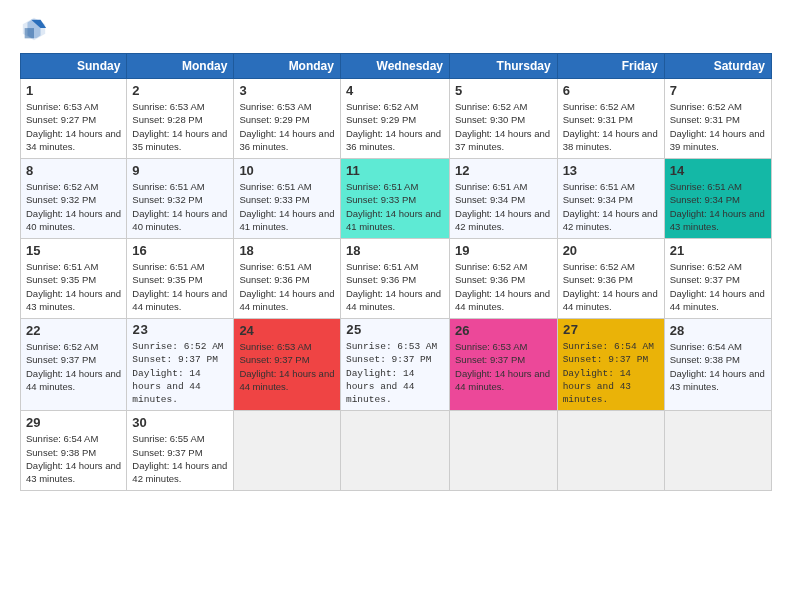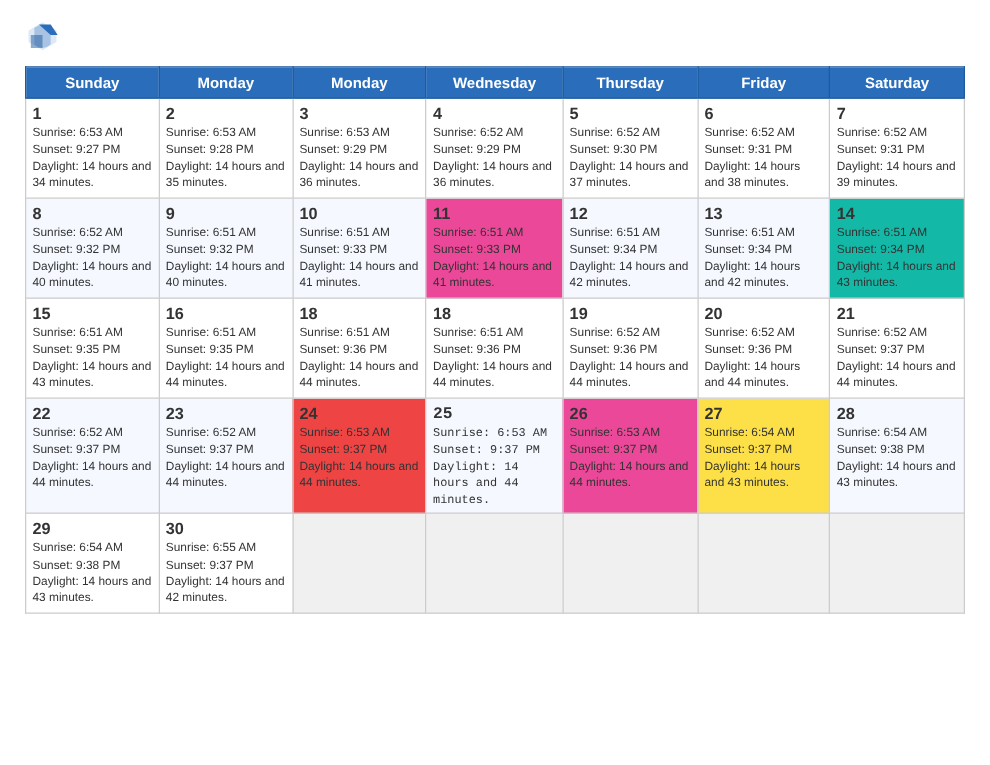--- a/index.html
+++ b/index.html
@@ -59,21 +59,21 @@
       color: #555;
     }
     .calendar-table {
       width: 100%;
       border-collapse: collapse;
       font-size: 10px;
     }
     .calendar-table th {
       background: #2a6ebb;
       color: #fff;
-      text-align: center;
+      text-align: right;
       padding: 5px 6px;
       font-size: 12px;
       font-weight: bold;
       border: 1px solid #1e5a9c;
     }
     .calendar-table td {
       border: 1px solid #ccc;
       vertical-align: top;
       padding: 4px 5px;
       height: 80px;
@@ -171,21 +171,21 @@
         <span class="day-detail">Sunrise: 6:52 AM<br>Sunset: 9:32 PM<br>Daylight: 14 hours and 40 minutes.</span>
       </td>
           <td style="background: rgb(245, 248, 255);">
         <span class="day-num">9</span>
         <span class="day-detail">Sunrise: 6:51 AM<br>Sunset: 9:32 PM<br>Daylight: 14 hours and 40 minutes.</span>
       </td>
           <td style="background: rgb(245, 248, 255);">
         <span class="day-num">10</span>
         <span class="day-detail">Sunrise: 6:51 AM<br>Sunset: 9:33 PM<br>Daylight: 14 hours and 41 minutes.</span>
       </td>
-          <td style="background: #ec4899;">
+          <td style="background: #5eead4;">
         <span class="day-num">11</span>
         <span class="day-detail">Sunrise: 6:51 AM<br>Sunset: 9:33 PM<br>Daylight: 14 hours and 41 minutes.</span>
       </td>
           <td style="background: rgb(245, 248, 255);">
         <span class="day-num">12</span>
         <span class="day-detail">Sunrise: 6:51 AM<br>Sunset: 9:34 PM<br>Daylight: 14 hours and 42 minutes.</span>
       </td>
           <td style="background: rgb(245, 248, 255);">
         <span class="day-num">13</span>
         <span class="day-detail">Sunrise: 6:51 AM<br>Sunset: 9:34 PM<br>Daylight: 14 hours and 42 minutes.</span>
@@ -223,37 +223,37 @@
           <td>
         <span class="day-num">21</span>
         <span class="day-detail">Sunrise: 6:52 AM<br>Sunset: 9:37 PM<br>Daylight: 14 hours and 44 minutes.</span>
       </td>
         </tr>
         <tr>
           <td style="background: rgb(245, 248, 255);">
         <span class="day-num">22</span>
         <span class="day-detail">Sunrise: 6:52 AM<br>Sunset: 9:37 PM<br>Daylight: 14 hours and 44 minutes.</span>
       </td>
-          <td style="background: rgb(245, 248, 255);">
+          <td style="background: rgb(245, 248, 255); font-family: Liberation Mono, monospace;">
         <span class="day-num">23</span>
         <span class="day-detail">Sunrise: 6:52 AM<br>Sunset: 9:37 PM<br>Daylight: 14 hours and 44 minutes.</span>
       </td>
           <td style="background: #ef4444; margin-left: 32px;">
         <span class="day-num">24</span>
         <span class="day-detail">Sunrise: 6:53 AM<br>Sunset: 9:37 PM<br>Daylight: 14 hours and 44 minutes.</span>
       </td>
           <td style="background: rgb(245, 248, 255); font-family: Liberation Mono, monospace;">
         <span class="day-num">25</span>
         <span class="day-detail">Sunrise: 6:53 AM<br>Sunset: 9:37 PM<br>Daylight: 14 hours and 44 minutes.</span>
       </td>
           <td style="background: #ec4899;">
         <span class="day-num">26</span>
         <span class="day-detail">Sunrise: 6:53 AM<br>Sunset: 9:37 PM<br>Daylight: 14 hours and 44 minutes.</span>
       </td>
-          <td style="background: #fde047;">
+          <td style="background: #eab308; font-family: Liberation Mono, monospace;">
         <span class="day-num">27</span>
         <span class="day-detail">Sunrise: 6:54 AM<br>Sunset: 9:37 PM<br>Daylight: 14 hours and 43 minutes.</span>
       </td>
           <td style="background: rgb(245, 248, 255);">
         <span class="day-num">28</span>
         <span class="day-detail">Sunrise: 6:54 AM<br>Sunset: 9:38 PM<br>Daylight: 14 hours and 43 minutes.</span>
       </td>
         </tr>
         <tr>
           <td>

